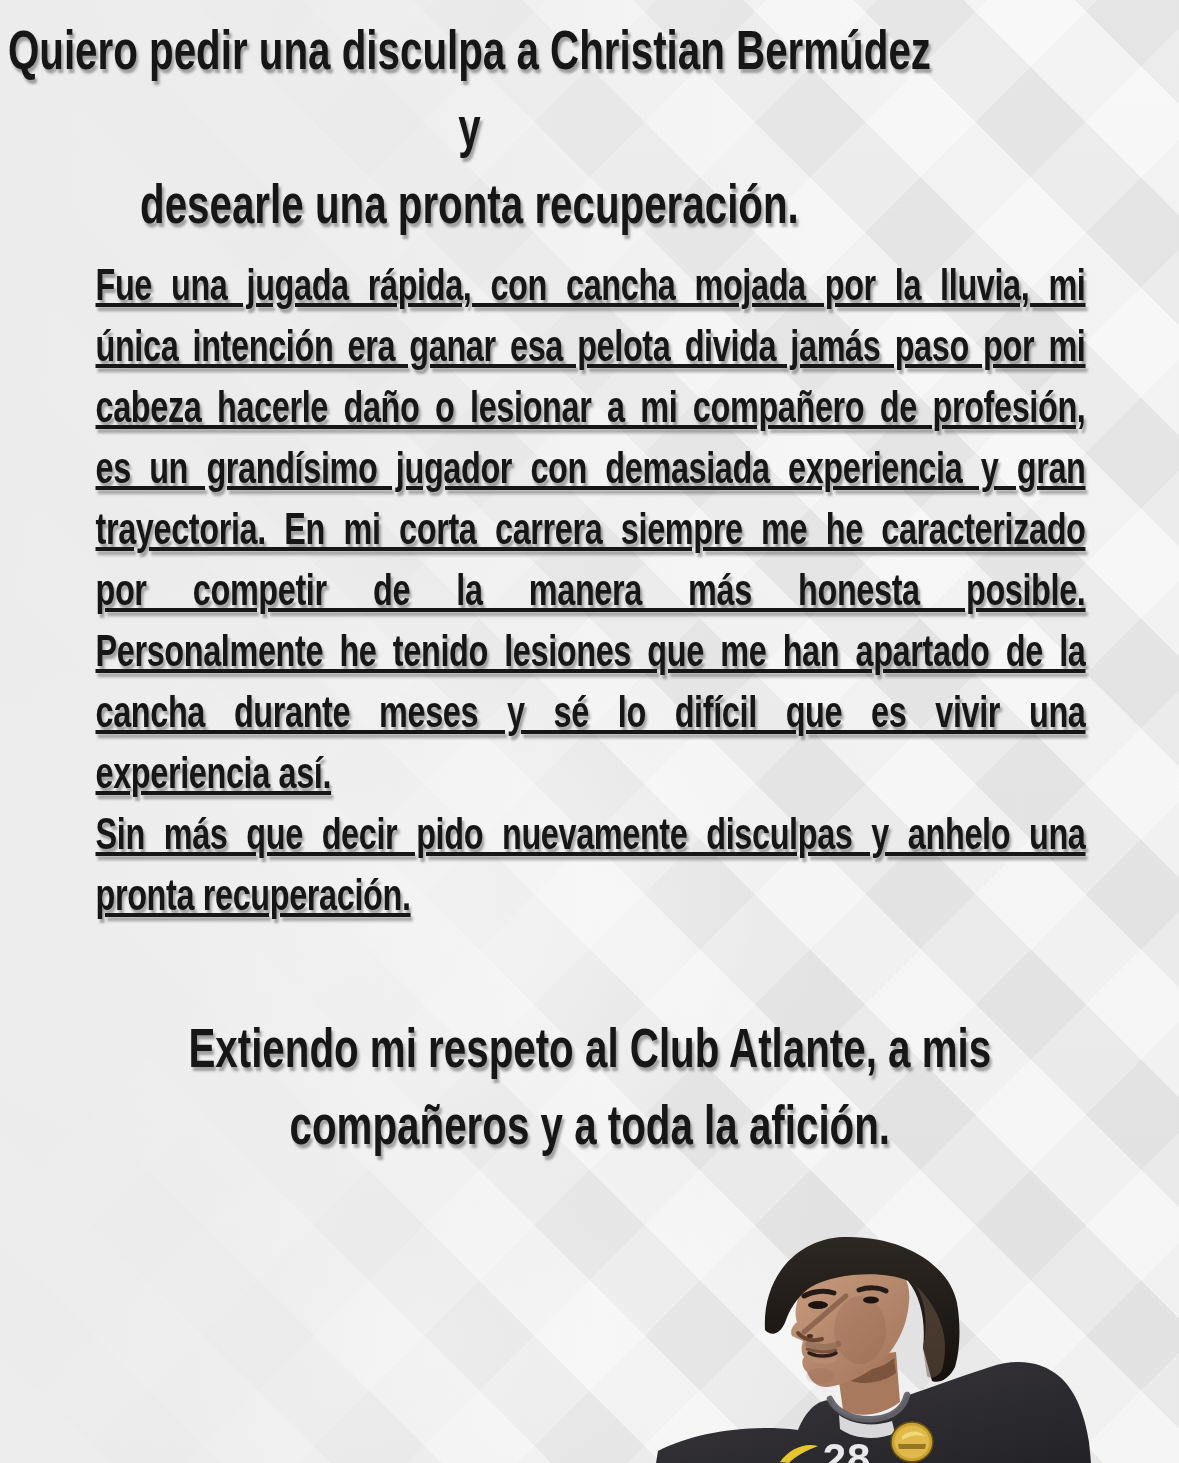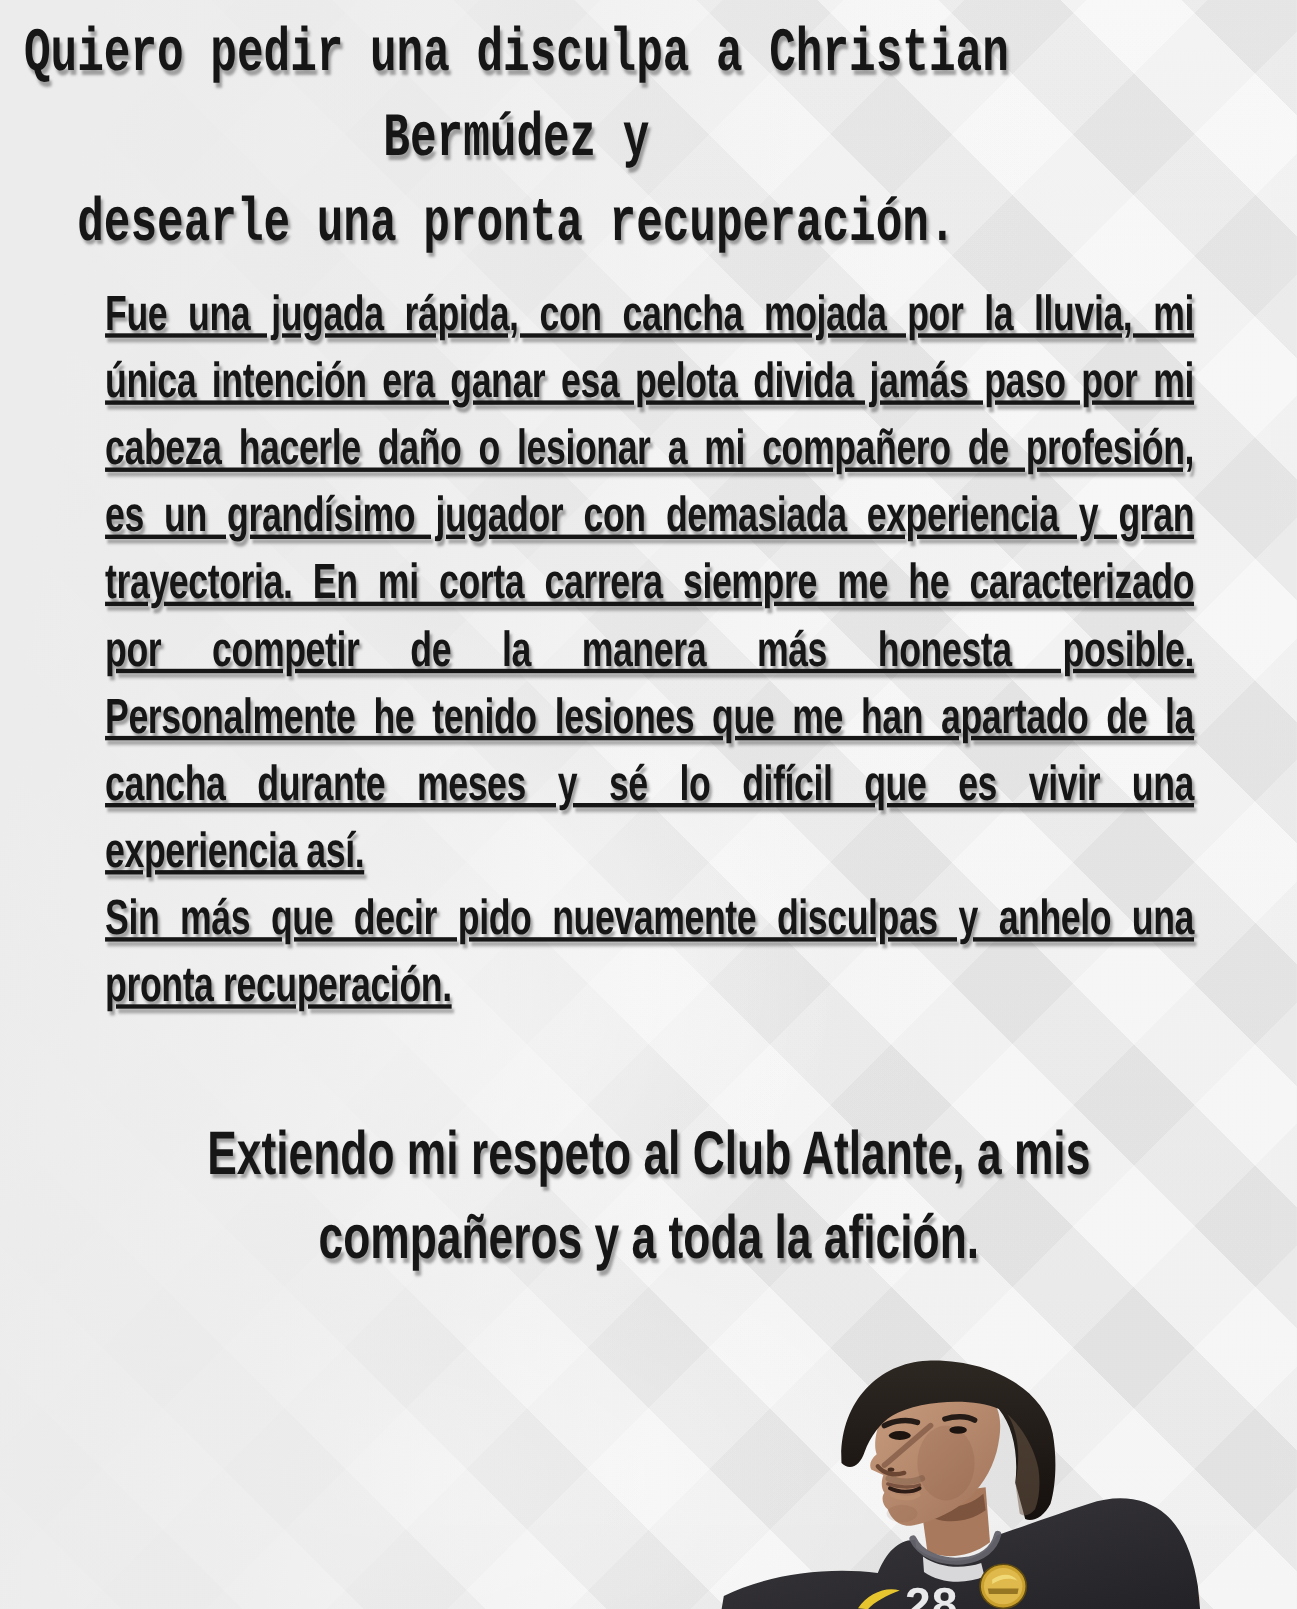--- a/index.html
+++ b/index.html
@@ -20,21 +20,21 @@
   }
   .wash{
     position:absolute;inset:0;
     background:
       linear-gradient(97deg, #ececec 6%, rgba(236,236,236,.78) 30%, rgba(236,236,236,.18) 55%, rgba(236,236,236,0) 72%),
       radial-gradient(760px 520px at 20% 62%, rgba(255,255,255,.85), rgba(255,255,255,0) 70%);
   }
   .txt{color:#161616;font-weight:700;text-shadow:3px 4px 3px rgba(40,40,40,.40);}
   
   .cond{transform:scaleX(.72);transform-origin:50% 0;width:138.9%;margin-left:-19.45%;}
-  .title-block{position:absolute;top:11px;left:0;width:938px;font-family:Liberation Mono, monospace;}
+  .title-block{position:absolute;top:11px;left:0;width:938px;}
   .title-block .cond{text-align:center;font-size:56px;line-height:77px;}
   .body-block{position:absolute;top:254px;left:95px;width:990px;text-decoration:underline;}
   .body-block .cond{width:1375px;margin-left:-192.5px;font-size:45px;line-height:61px;letter-spacing:-0.5px;}
   .bline{text-align:justify;text-align-last:justify;}
   .bline.last{text-align-last:left;}
   .closing-block{position:absolute;top:1009px;left:0;width:1179px;}
   .closing-block .cond{text-align:center;font-size:56px;line-height:77px;}
   .player{position:absolute;left:650px;top:1230px;width:530px;height:233px;}
 </style>
 </head>

